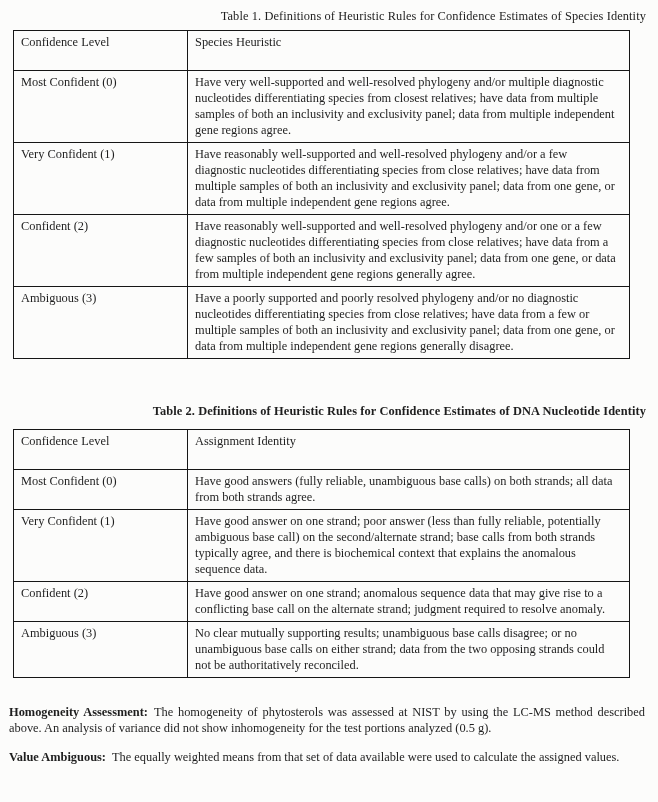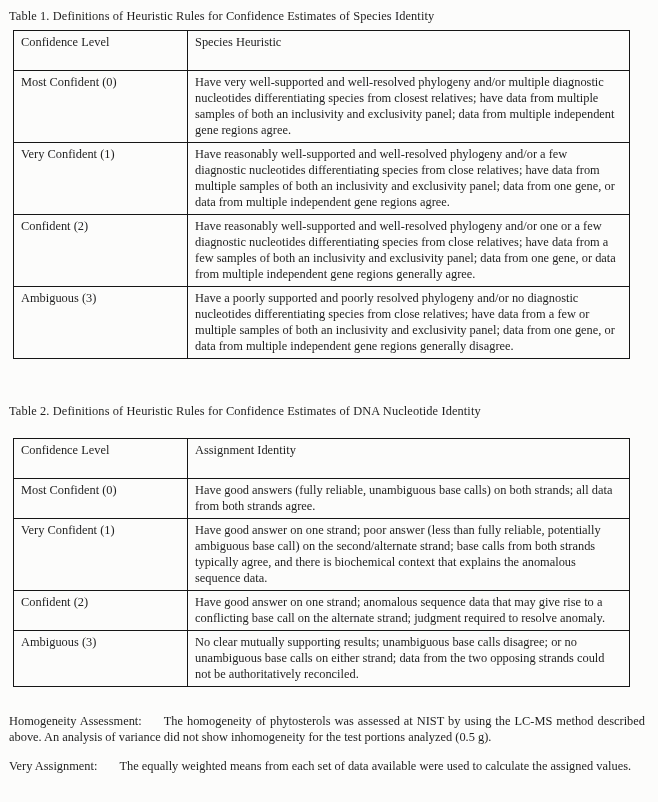--- a/index.html
+++ b/index.html
@@ -9,25 +9,25 @@
     box-sizing: border-box;
     overflow: hidden;
     background: #fcfcfb;
     color: #1e1e1e;
     font-family: "Liberation Serif", serif;
     font-size: 12.4px;
     line-height: 16px;
     padding: 8px 12px 0 9px;
   }
   .tbl-title {
-    text-align: left;
+    text-align: right;
     margin: 0 0 6px 0;
     letter-spacing: 0.1px;
   }
-  .tbl-title.second { margin-top: 44px; margin-bottom: 19px; }
+  .tbl-title.second { margin-top: 44px; margin-bottom: 10px; font-weight: bold; }
   table.rules-table {
     border-collapse: collapse;
     table-layout: fixed;
     width: 616px;
     margin-left: 4px;
     background: #fcfcfb;
   }
   table.rules-table th,
   table.rules-table td {
     border: 1px solid #161616;
@@ -43,21 +43,21 @@
     margin-top: 28px;
   }
   col.c-level { width: 174px; }
   col.c-def   { width: 442px; }
   .note {
     width: 636px;
     text-align: justify;
     margin: 26px 0 0 0;
   }
   .note + .note { margin-top: 13px; }
-  .note b { font-weight: normal; margin-right: 22px; }
+  .note b { font-weight: bold; margin-right: 6px; }
 </style>
 </head>
 <body>
 
 <div class="tbl-title">Table 1.  Definitions of Heuristic Rules for Confidence Estimates of Species Identity</div>
 
 <table class="rules-table">
   <colgroup>
       <col class="c-level">
       <col class="c-def">
@@ -119,14 +119,14 @@
       <td>No clear mutually supporting results; unambiguous base calls disagree; or no unambiguous base calls on either strand; data from the two opposing strands could not be authoritatively reconciled.</td>
     </tr>
   </tbody>
 </table>
 
 <p class="note">
   <b>Homogeneity Assessment:</b><span>The homogeneity of phytosterols was assessed at NIST by using the LC-MS method described above.  An analysis of variance did not show inhomogeneity for the test portions analyzed (0.5 g).</span>
 </p>
 
 <p class="note">
-  <b>Very Assignment:</b><span>The equally weighted means from each set of data available were used to calculate the assigned values.</span>
+  <b>Value Ambiguous:</b><span>The equally weighted means from that set of data available were used to calculate the assigned values.</span>
 </p>
 
 </body></html>

